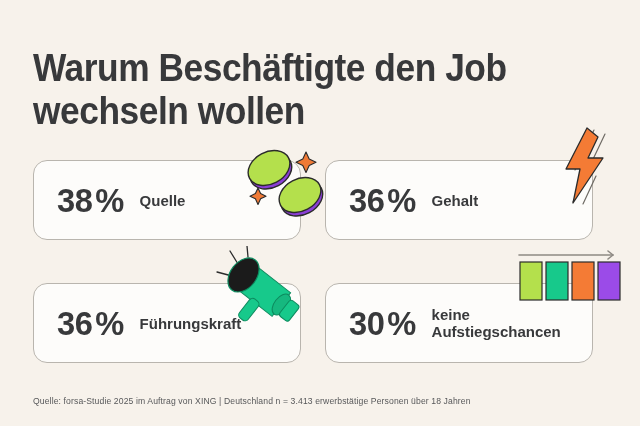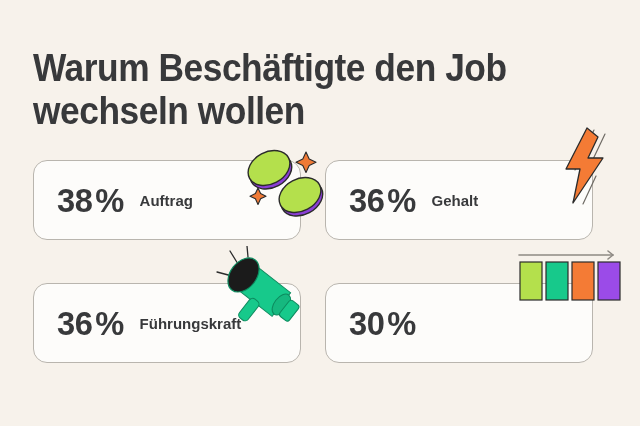--- a/index.html
+++ b/index.html
@@ -107,35 +107,37 @@
 
 <div class="infographic">
 
   <h1 class="title">Warum Beschäftigte den Job
 wechseln wollen</h1>
 
   <div class="cards">
 
     <div class="card card-r1 card-c1">
       <span class="pct"><span>38</span><span class="sym">%</span></span>
-      <span class="lbl">Auftrag</span>
+      <span class="lbl">Quelle</span>
     </div>
 
     <div class="card card-r1 card-c2">
       <span class="pct"><span>36</span><span class="sym">%</span></span>
       <span class="lbl">Gehalt</span>
     </div>
 
     <div class="card card-r2 card-c1">
       <span class="pct"><span>36</span><span class="sym">%</span></span>
       <span class="lbl">Führungskraft</span>
     </div>
 
     <div class="card card-r2 card-c2">
       <span class="pct"><span>30</span><span class="sym">%</span></span>
+      <span class="lbl">keine
+Aufstiegschancen</span>
     </div>
 
   </div>
 
   <div class="deco deco-coins">
     <svg width="96" height="92" viewBox="0 0 96 92">
       <g transform="rotate(-28 33 30)">
         <ellipse cx="33" cy="34" rx="22" ry="16" fill="#8B3FD6" stroke="#2B2B2B" stroke-width="1.4"></ellipse>
         <ellipse cx="33" cy="30" rx="22" ry="16" fill="#B4E04C" stroke="#2B2B2B" stroke-width="1.4"></ellipse>
       </g>
@@ -183,14 +185,15 @@
         <line x1="14" y1="7" x2="108" y2="7"></line>
         <path d="M103 3 L108 7 L103 11" stroke-linejoin="round"></path>
       </g>
       <rect x="15" y="14" width="22" height="38" fill="#B4E04C" stroke="#2B2B2B" stroke-width="1.2"></rect>
       <rect x="41" y="14" width="22" height="38" fill="#17C98B" stroke="#2B2B2B" stroke-width="1.2"></rect>
       <rect x="67" y="14" width="22" height="38" fill="#F47B35" stroke="#2B2B2B" stroke-width="1.2"></rect>
       <rect x="93" y="14" width="22" height="38" fill="#9B4BE8" stroke="#2B2B2B" stroke-width="1.2"></rect>
     </svg>
   </div>
 
+  <div class="footer">Quelle: forsa-Studie 2025 im Auftrag von XING | Deutschland n = 3.413 erwerbstätige Personen über 18 Jahren</div>
 
 </div>
 
 </body></html>

